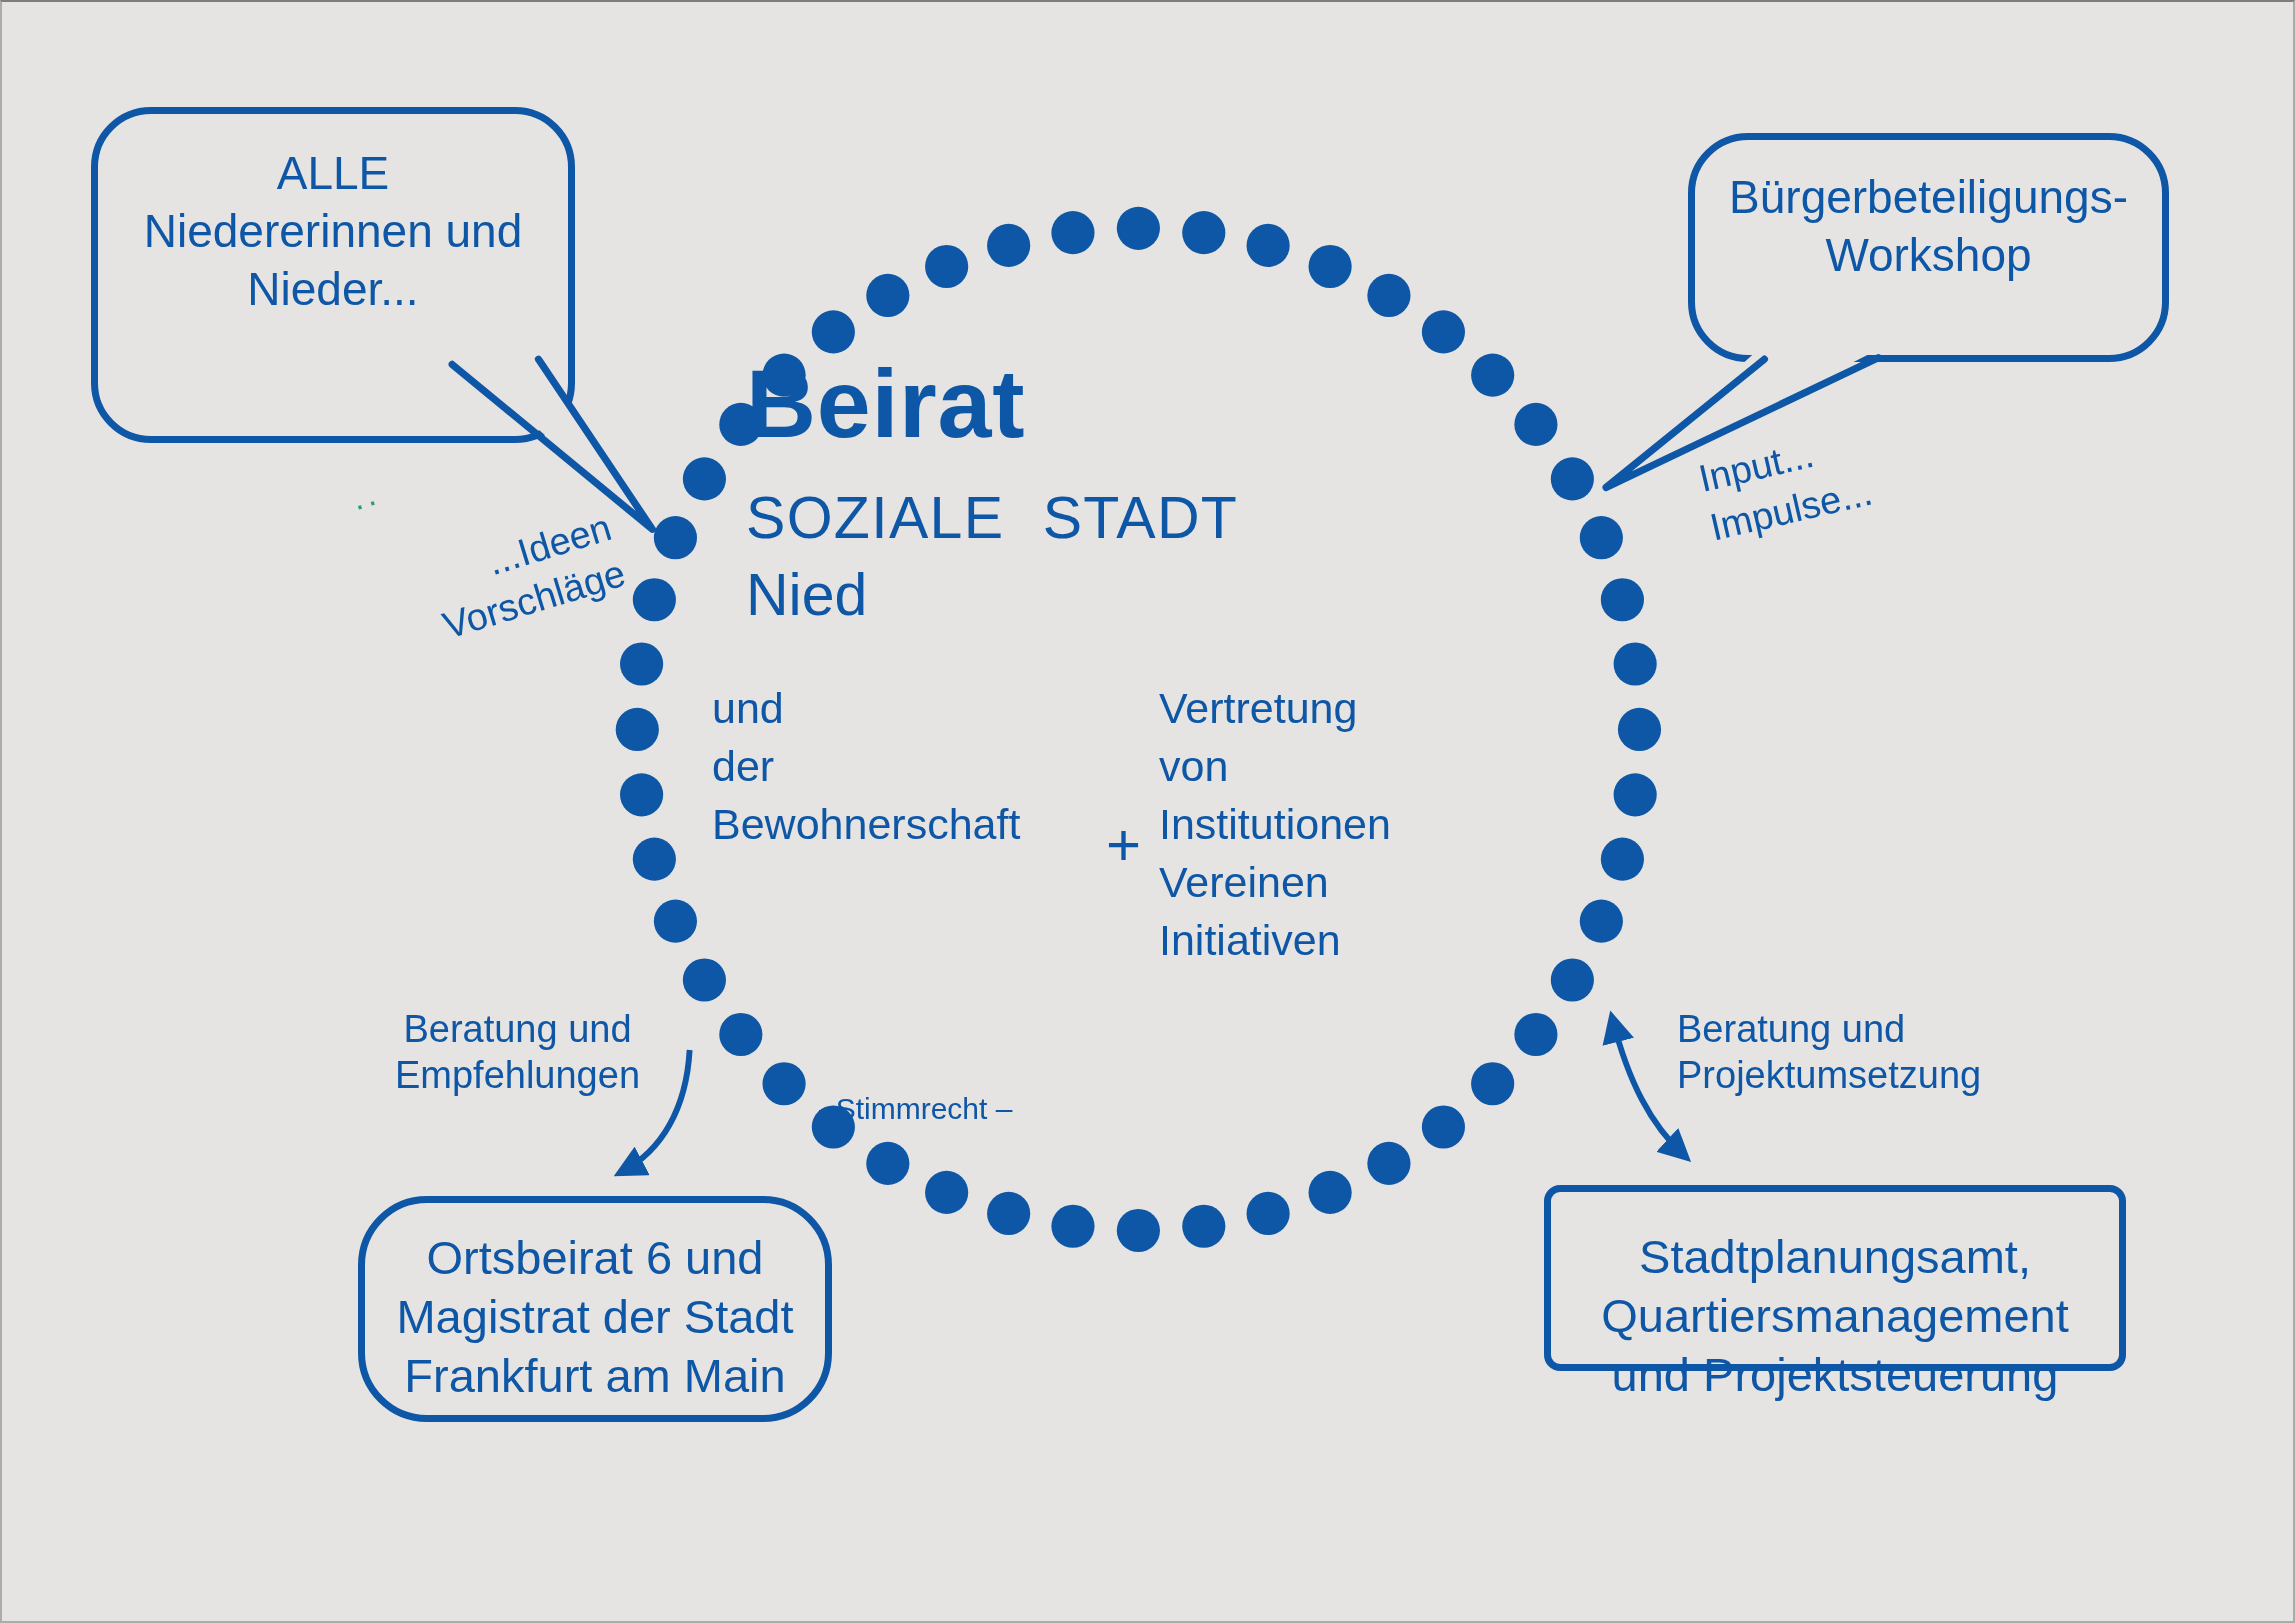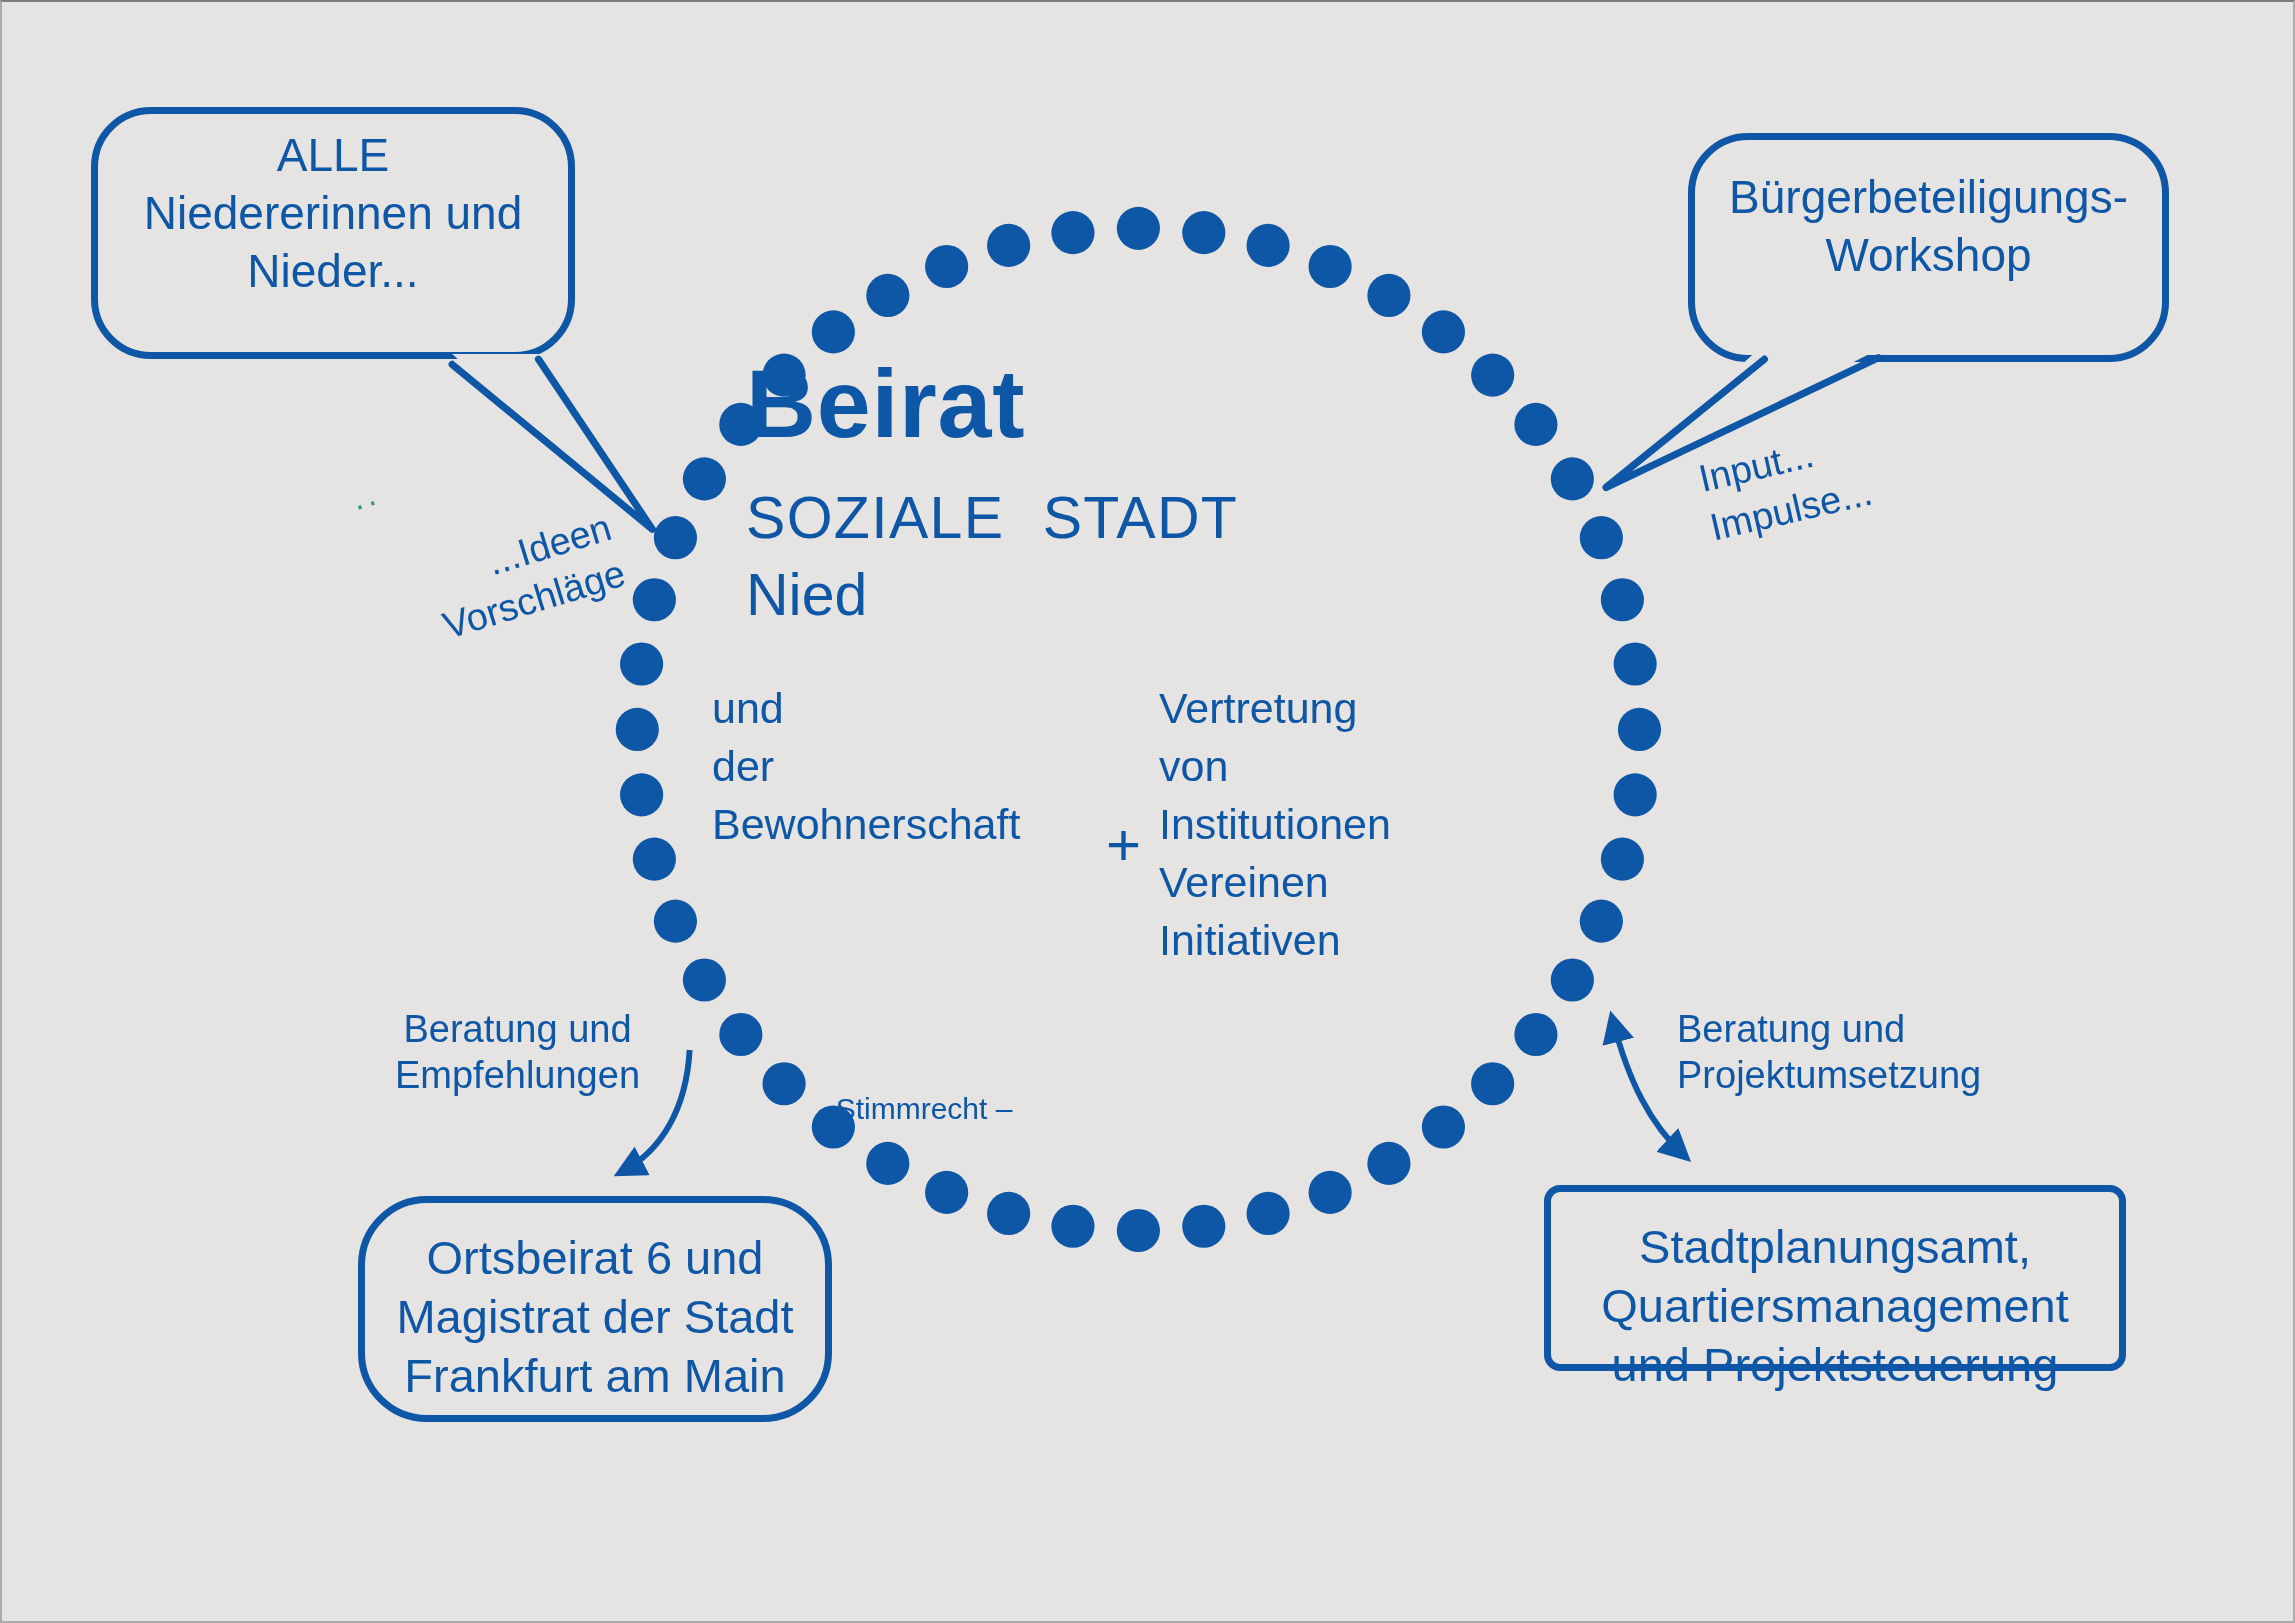--- a/index.html
+++ b/index.html
@@ -14,24 +14,24 @@
 
   
   .bubble{
     position:absolute;box-sizing:border-box;z-index:1;
     border:7.2px solid var(--accent);border-radius:60px;
     text-align:center;
   }
   .bubble .line{font-size:46px;line-height:58px;white-space:nowrap;}
   .bubble-bottom .line{font-size:47px;line-height:59px;}
 
-  #bubble-top-left{left:89px;top:105px;width:484px;height:252px;padding-top:12px;}
+  #bubble-top-left{left:89px;top:105px;width:484px;height:336px;padding-top:30px;}
   #bubble-top-right{left:1686px;top:131px;width:481px;height:229px;padding-top:27.5px;}
   #bubble-bottom-left{left:356px;top:1194px;width:474px;height:226px;padding-top:25px;border-radius:69px;}
-  #bubble-bottom-right{left:1542px;top:1183px;width:582px;height:186px;padding-top:25px;border-radius:16px;}
+  #bubble-bottom-right{left:1542px;top:1183px;width:582px;height:186px;padding-top:35px;border-radius:16px;}
 
   
   #overlay{position:absolute;left:0;top:0;z-index:2;}
   #overlay [data-name="dot-ring"] circle{fill:var(--accent);}
   .tailfill{fill:var(--bg);stroke:none;}
   .tailstroke{stroke:var(--accent);stroke-width:11;stroke-linecap:round;fill:none;}
   .arrow{stroke:var(--accent);stroke-width:9;fill:none;}
   .ah{fill:var(--accent);}
 
   

